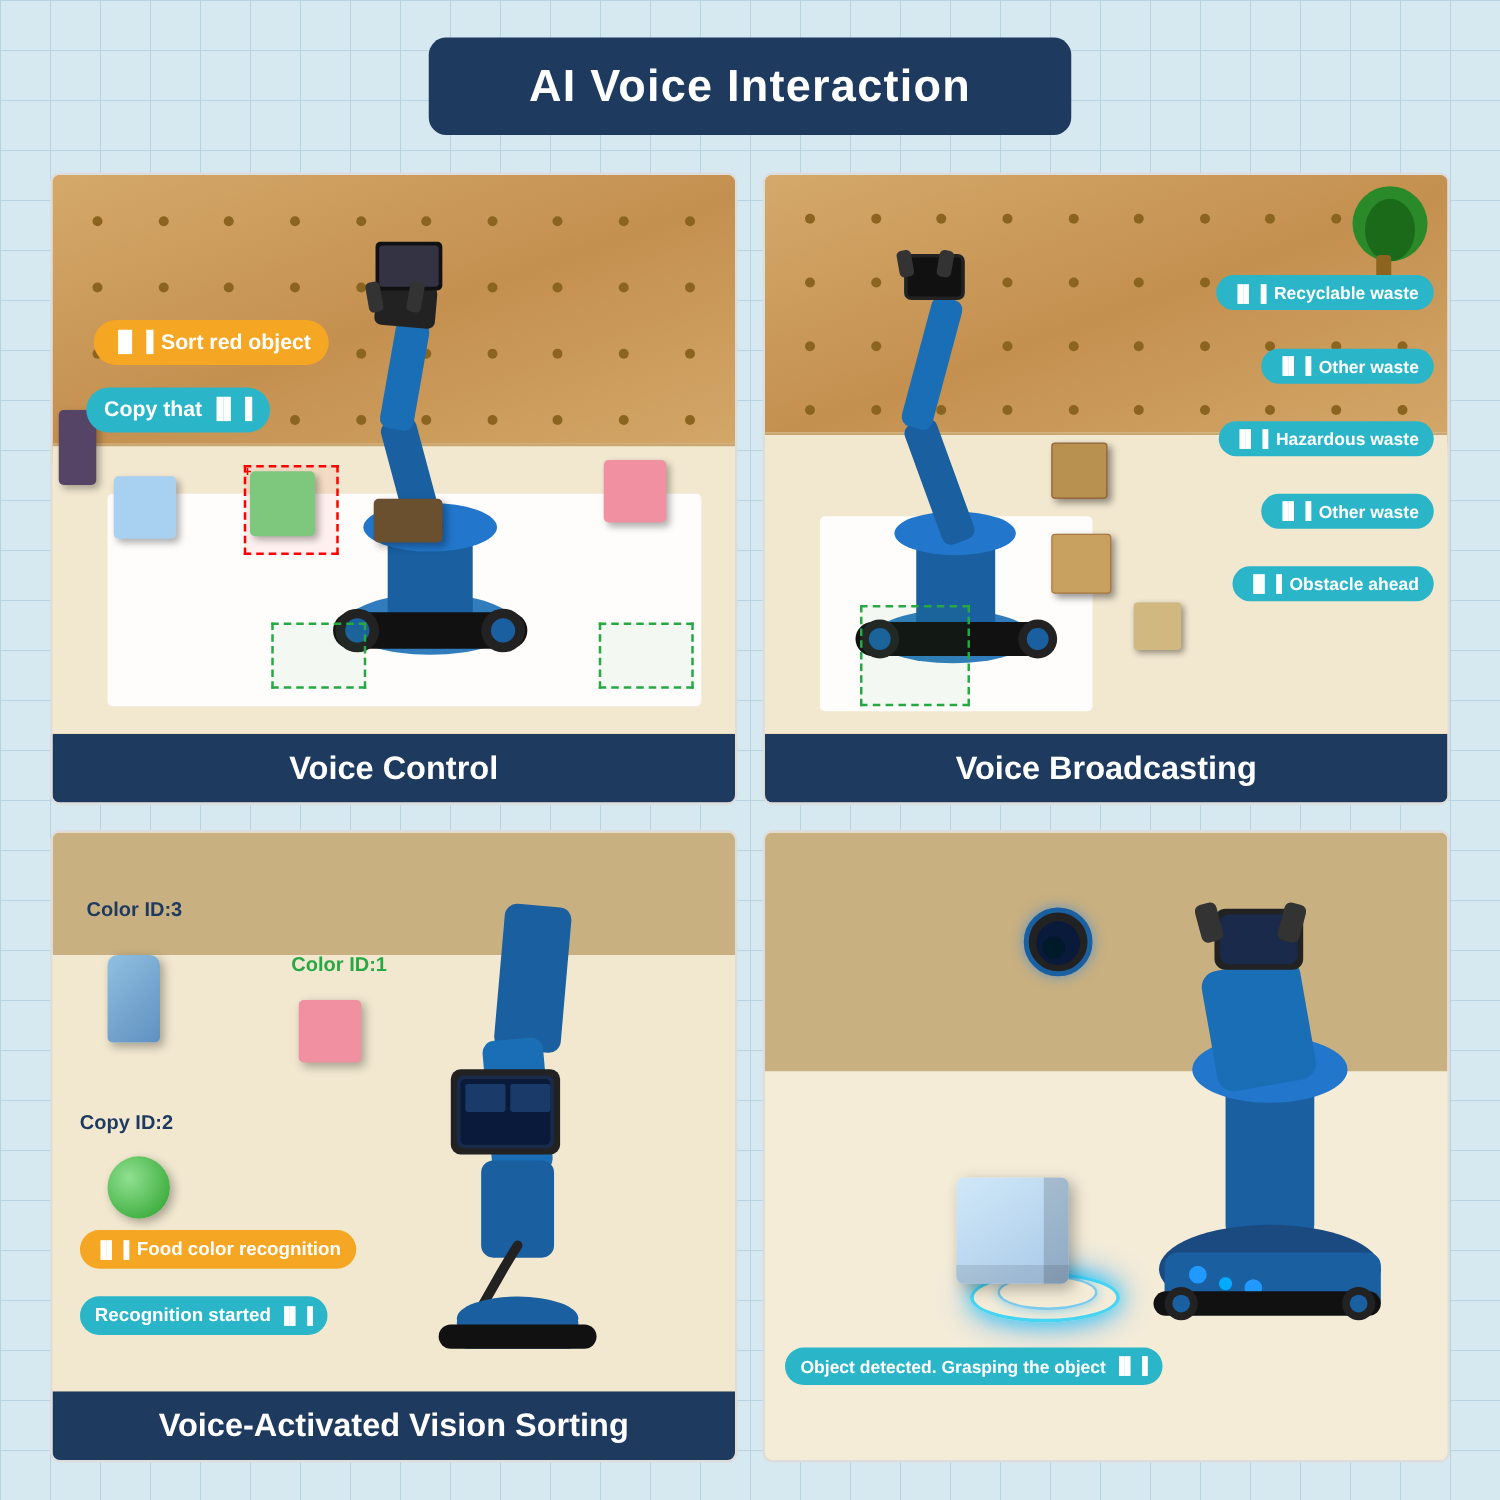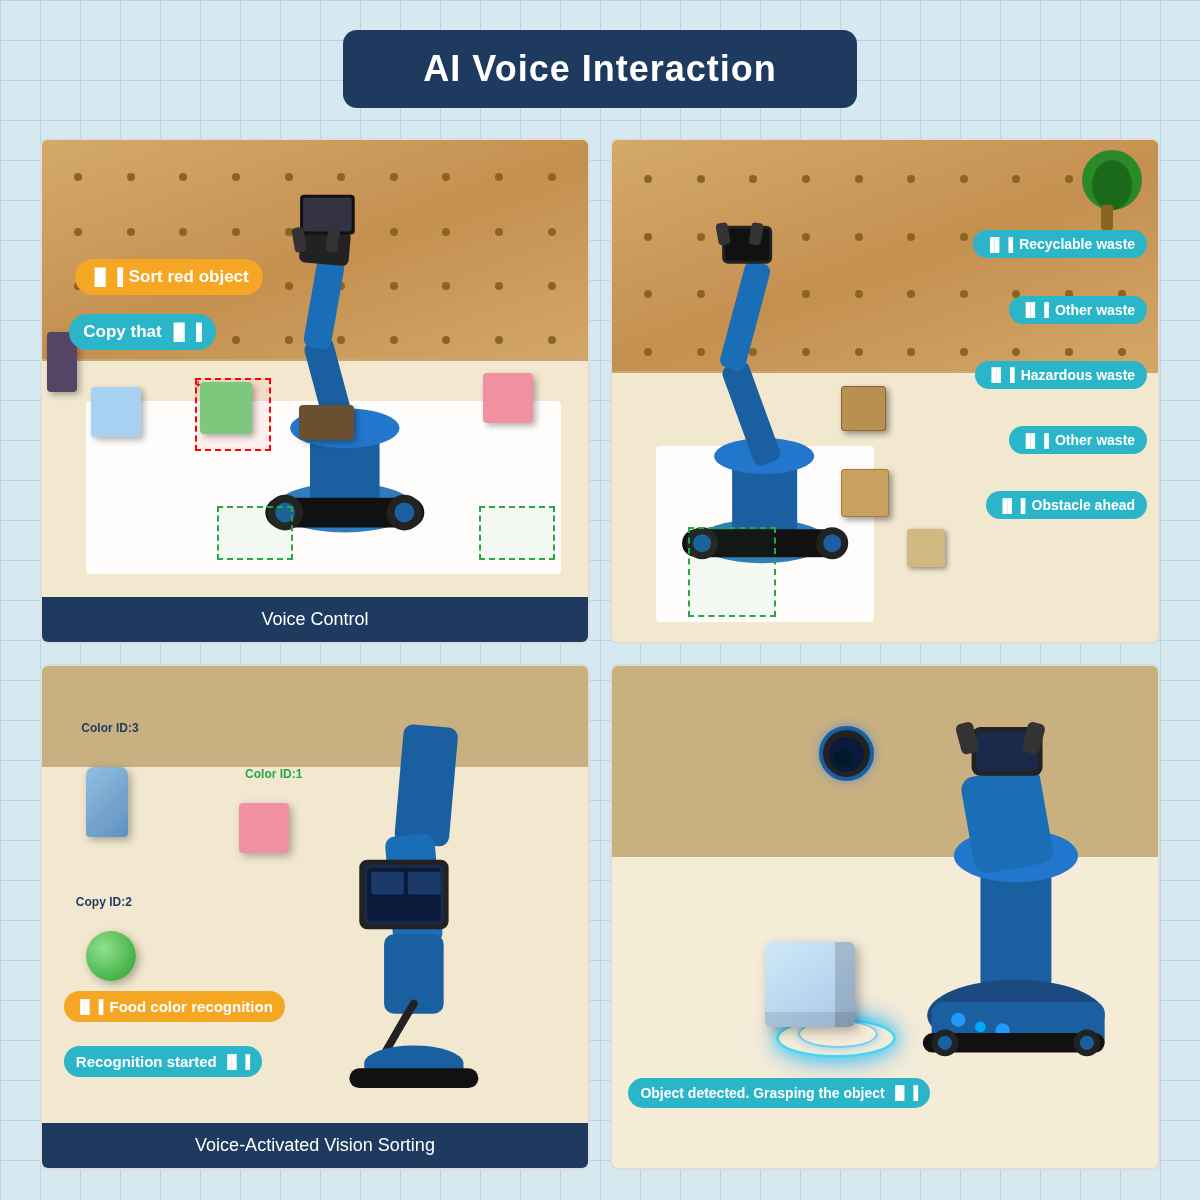--- a/index.html
+++ b/index.html
@@ -55,22 +55,22 @@
       flex: 1;
       position: relative;
       background: #e8d5b0;
       overflow: hidden;
     }
 
     .cell-label {
       background-color: #1e3a5f;
       color: white;
       text-align: center;
-      font-size: 18px;
-      font-weight: normal;
+      font-size: 26px;
+      font-weight: bold;
       padding: 12px 8px;
     }
 
     
     .bubble {
       position: absolute;
       border-radius: 20px;
       padding: 8px 14px;
       font-size: 17px;
       font-weight: bold;
@@ -91,24 +91,23 @@
     }
 
     .bubble::after {
       content: '';
       position: absolute;
     }
 
     
     .color-id-label {
       position: absolute;
-      font-size: 12px;
+      font-size: 16px;
       font-weight: bold;
       color: #1e3a5f;
-      margin-left: 12px;
     }
 
     
     .detection-box {
       position: absolute;
       border: 2px dashed red;
       background: rgba(255, 0, 0, 0.05);
     }
 
     
@@ -361,20 +360,21 @@
       </div>
       <div class="bubble teal bubble-small" style="position:absolute;top:57%;right:2%;">
         <span style="font-size:13px;">▐▌▐</span>
         <span>Other waste</span>
       </div>
       <div class="bubble teal bubble-small" style="position:absolute;top:70%;right:2%;">
         <span style="font-size:13px;">▐▌▐</span>
         <span>Obstacle ahead</span>
       </div>
     </div>
+    <div class="cell-label">Voice Broadcasting</div>
   </div>
 
   <div class="cell">
     <div class="cell-image" style="background: #e8d5a8;">
 
       <div style="position:absolute;bottom:0;left:0;right:0;height:80%;background:#f2e8d0;border-top:2px solid #c8a870;"></div>
 
       <div style="position:absolute;top:0;left:0;right:0;height:22%;background:#c8b080;"></div>
 
       <div class="color-id-label" style="position:absolute;top:12%;left:5%;">Color ID:3</div>

